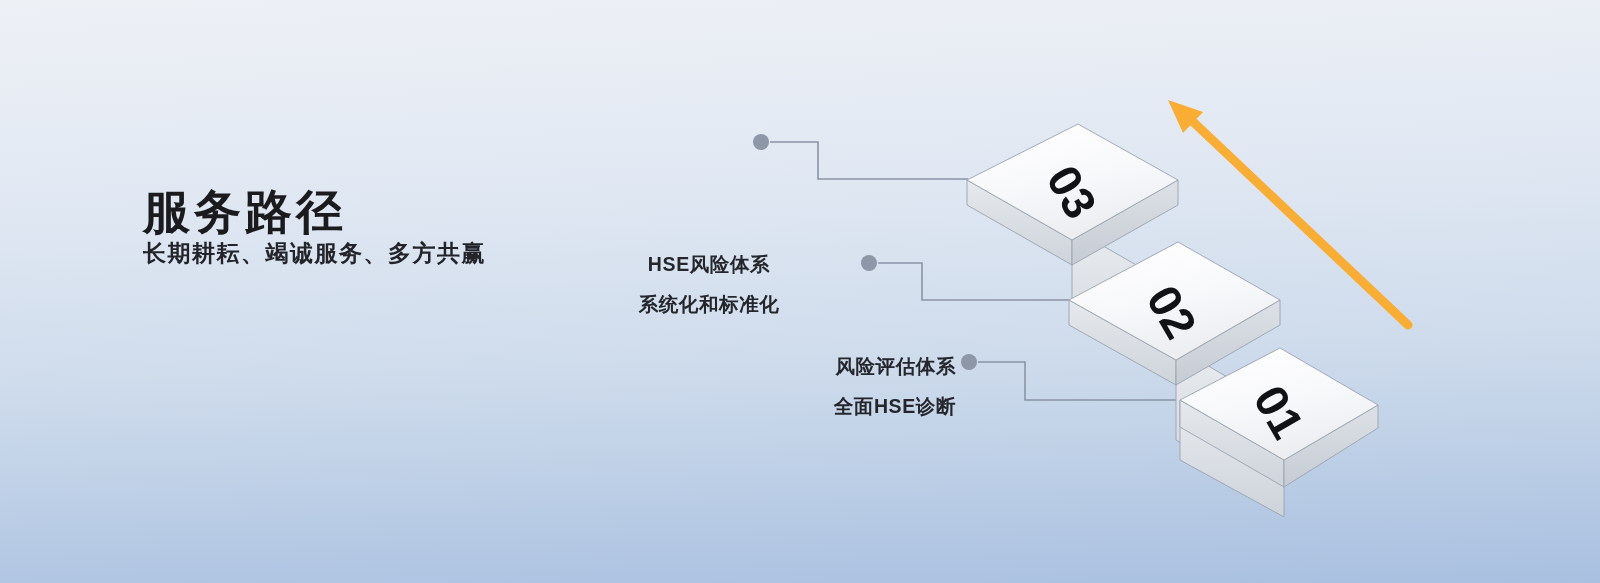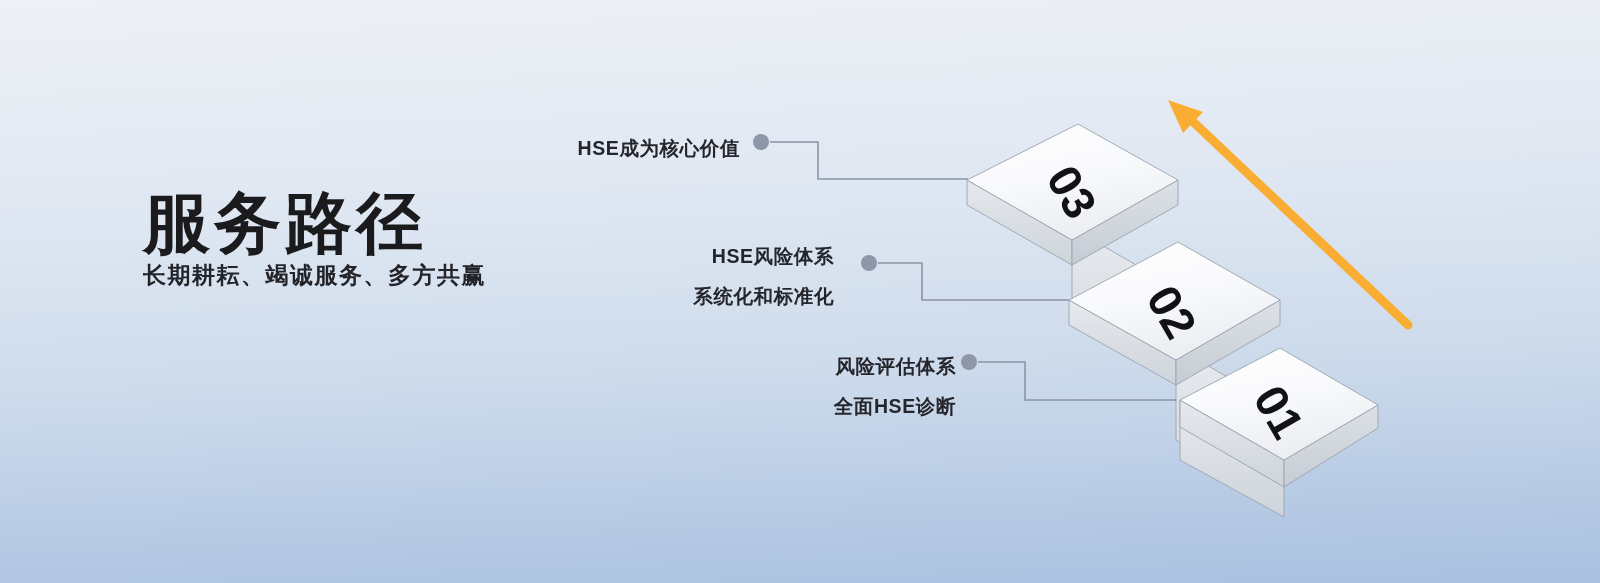--- a/index.html
+++ b/index.html
@@ -16,21 +16,21 @@
         #c2d3e8 74%,
         #b5c9e4 87%,
         #a9c0e0 100%);
     position:relative;
   }
   .stage { position:absolute; inset:0; }
 
   
   .headline { position:absolute; left:143px; top:186px; }
   .headline .title {
-    font-size:67px;
+    font-size:47px;
     font-weight:bold;
     color:#1b1b1e;
     letter-spacing:4px;
     line-height:1.1;
     white-space:nowrap;
   }
   .headline .subtitle {
     font-size:23px;
     font-weight:bold;
     color:#23242a;
@@ -41,38 +41,37 @@
   
   .callout { position:absolute; text-align:right; white-space:nowrap; }
   .callout .line {
     font-size:19.5px;
     font-weight:600;
     color:#25262c;
     letter-spacing:0.6px;
     line-height:40px;
   }
   .callout-1 { left:460px; top:128px; width:280px; }
-  .callout-2 { left:584px; top:236px; width:250px; }
+  .callout-2 { left:584px; top:244px; width:250px;text-align:center; }
   .callout-3 { left:704px; top:346px; width:252px; }
 
   
   .art { position:absolute; left:0; top:0; width:1600px; height:583px; }
 </style>
 </head>
 <body>
 
 <div class="stage">
 
   <div class="headline">
     <div class="title">服务路径</div>
     <div class="subtitle">长期耕耘、竭诚服务、多方共赢</div>
   </div>
 
   <div class="callout callout-1">
-    <div class="line">HSE成为核心价值</div>
   </div>
 
   <div class="callout callout-2">
     <div class="line">HSE风险体系</div>
     <div class="line">系统化和标准化</div>
   </div>
 
   <div class="callout callout-3">
     <div class="line">风险评估体系</div>
     <div class="line">全面HSE诊断</div>

